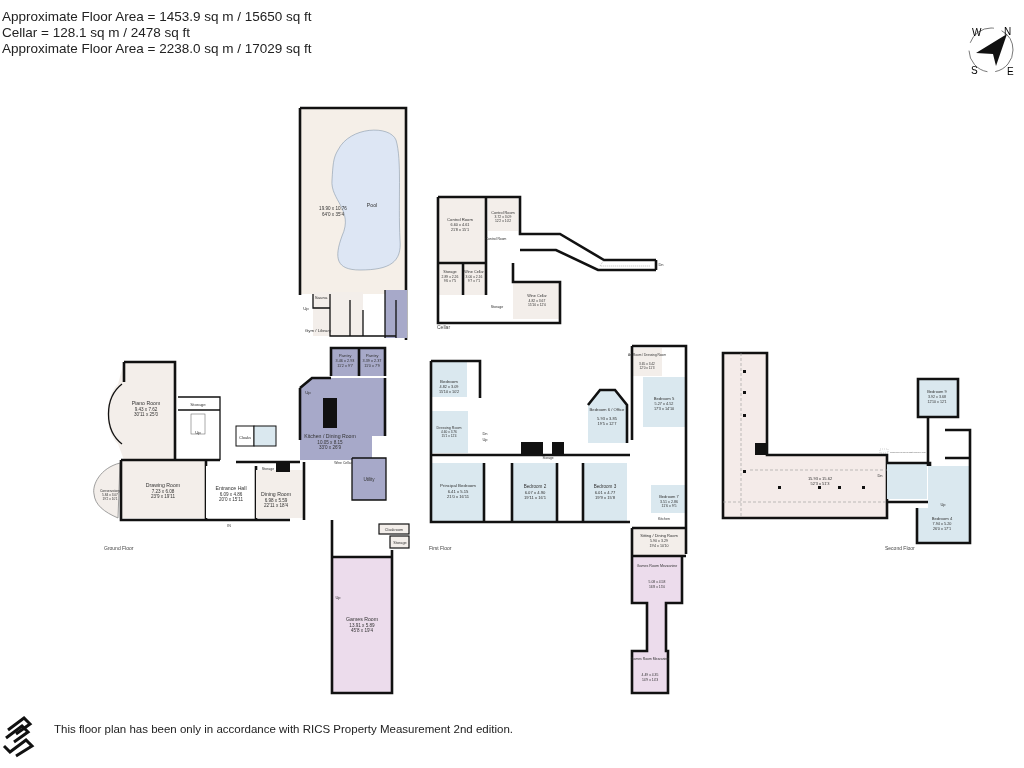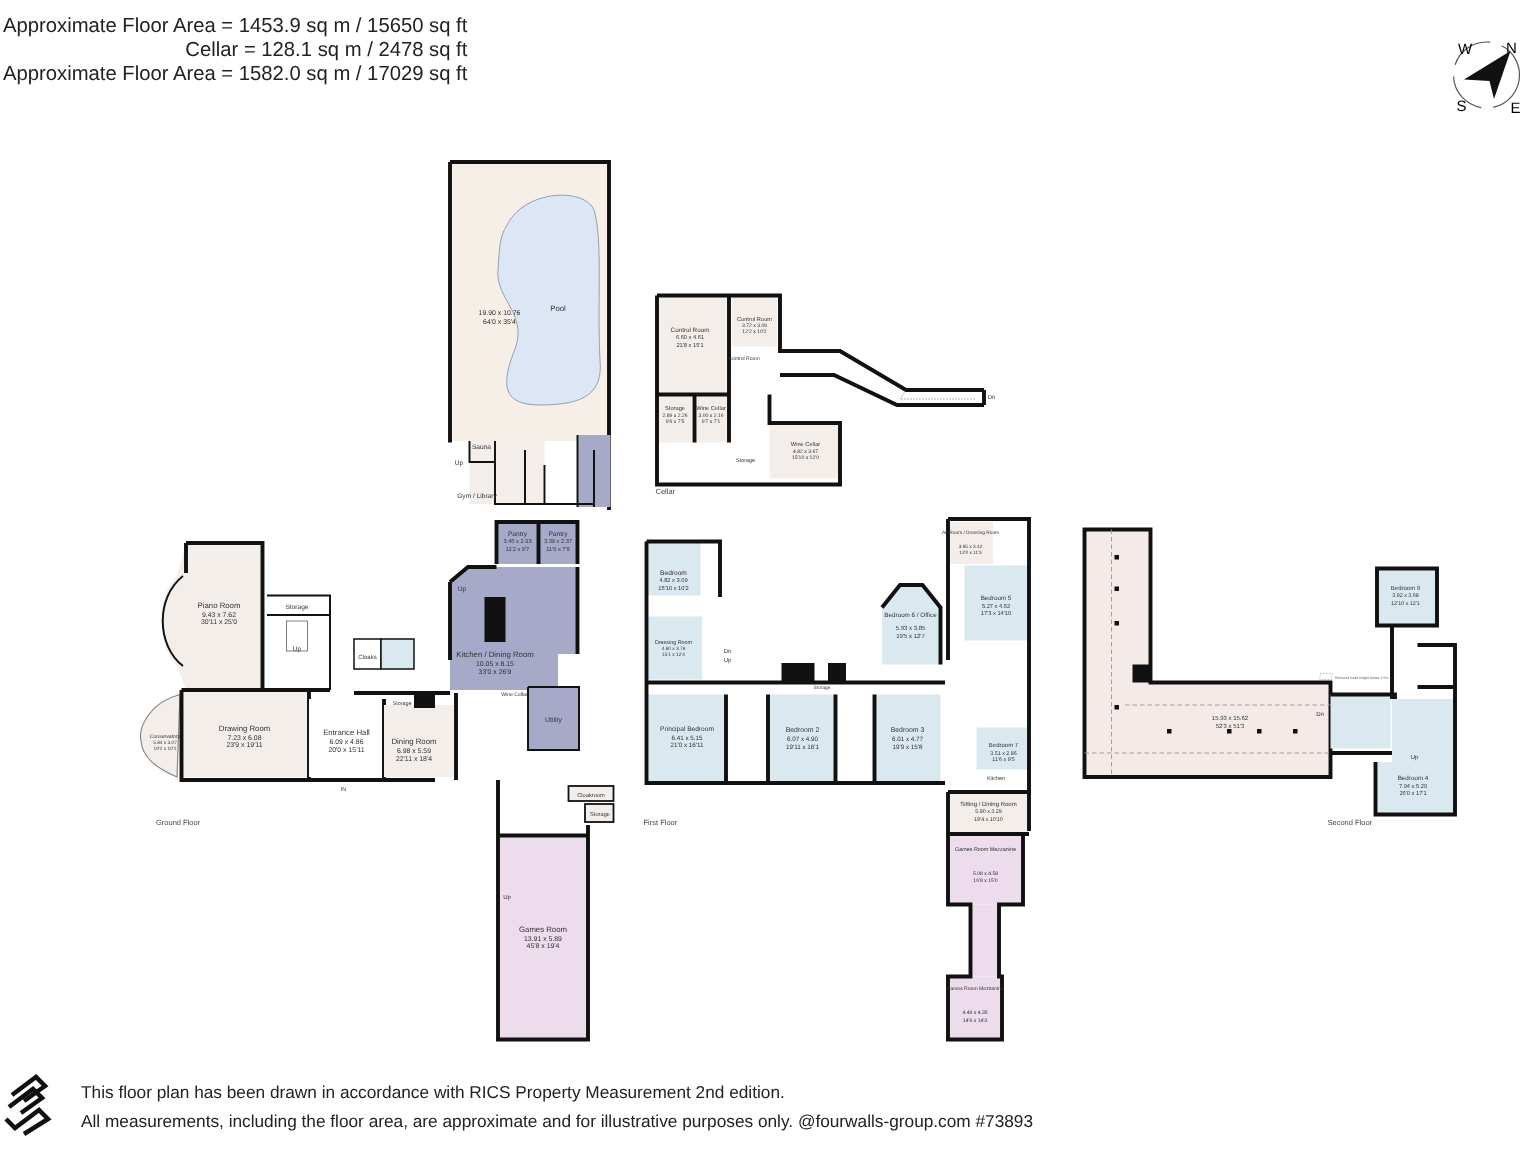--- a/index.html
+++ b/index.html
@@ -1,38 +1,38 @@
 <!DOCTYPE html>
 <html><head>
 <meta charset="utf-8">
 <style>
   html,body{margin:0;padding:0;background:#fff;}
   body{width:1024px;height:768px;position:relative;overflow:hidden;font-family:"Liberation Sans",sans-serif;color:#111;}
   .hdr{position:absolute;left:2px;top:9px;font-size:13.5px;line-height:16px;color:#222;}
-  .hdr div{white-space:nowrap;text-align:right;}
+  .hdr div{white-space:nowrap;}
   .compass{position:absolute;left:962px;top:20px;width:58px;height:60px;}
   .plan{position:absolute;left:0;top:0;width:1024px;height:768px;}
   .lbl{font-family:"Liberation Sans",sans-serif;fill:#333;text-anchor:middle;}
   .rn{font-size:5.2px;}
   .rd{font-size:4.6px;}
   .fl{font-size:5px;fill:#444;text-anchor:start;}
   .foot{position:absolute;left:54px;top:720px;font-size:11.5px;line-height:19px;color:#222;}
   .foot div{white-space:nowrap;}
   .logo{position:absolute;left:2px;top:712px;width:34px;height:46px;}
   .wall{fill:none;stroke:#111;stroke-width:2.6;}
   .wallt{fill:none;stroke:#111;stroke-width:1.3;}
   .dash{fill:none;stroke:#999;stroke-width:0.6;stroke-dasharray:3 2;}
 </style>
 </head>
 <body>
 
 <div class="hdr">
   <div>Approximate Floor Area = 1453.9 sq m / 15650 sq ft</div>
   <div>Cellar = 128.1 sq m / 2478 sq ft</div>
-  <div>Approximate Floor Area = 1582.0 sq m / 17029 sq ft</div>
+  <div>Approximate Floor Area = 2238.0 sq m / 17029 sq ft</div>
 </div>
 
 <svg class="compass" viewBox="0 0 58 60">
   <circle cx="29" cy="30" r="22" fill="none" stroke="#555" stroke-width="0.8" stroke-dasharray="30 8"></circle>
   <path d="M14 33 L45 14 L34 46 L31 34 Z" fill="#111"></path>
   <text x="10" y="16" font-size="10" font-family="Liberation Sans, sans-serif">W</text>
   <text x="42" y="15" font-size="10" font-family="Liberation Sans, sans-serif">N</text>
   <text x="9" y="54" font-size="10" font-family="Liberation Sans, sans-serif">S</text>
   <text x="45" y="55" font-size="10" font-family="Liberation Sans, sans-serif">E</text>
 </svg>
@@ -271,15 +271,14 @@
 
 <svg class="logo" viewBox="0 0 34 46">
   <g fill="none" stroke="#111" stroke-width="3">
     <path d="M6 18 L22 6 L28 12 L14 22"></path>
     <path d="M4 26 L20 14 L26 20 L12 30"></path>
     <path d="M2 34 L8 40 L24 28 L30 34 L14 44"></path>
   </g>
 </svg>
 
 <div class="foot">
-  <div>This floor plan has been drawn in accordance with RICS Property Measurement 2nd edition.</div>
-  <div>All measurements, including the floor area, are approximate and for illustrative purposes only. @fourwalls-group.com #73893</div>
+  <div>This floor plan has been only in accordance with RICS Property Measurement 2nd edition.</div>
 </div>
 
 </body></html>

